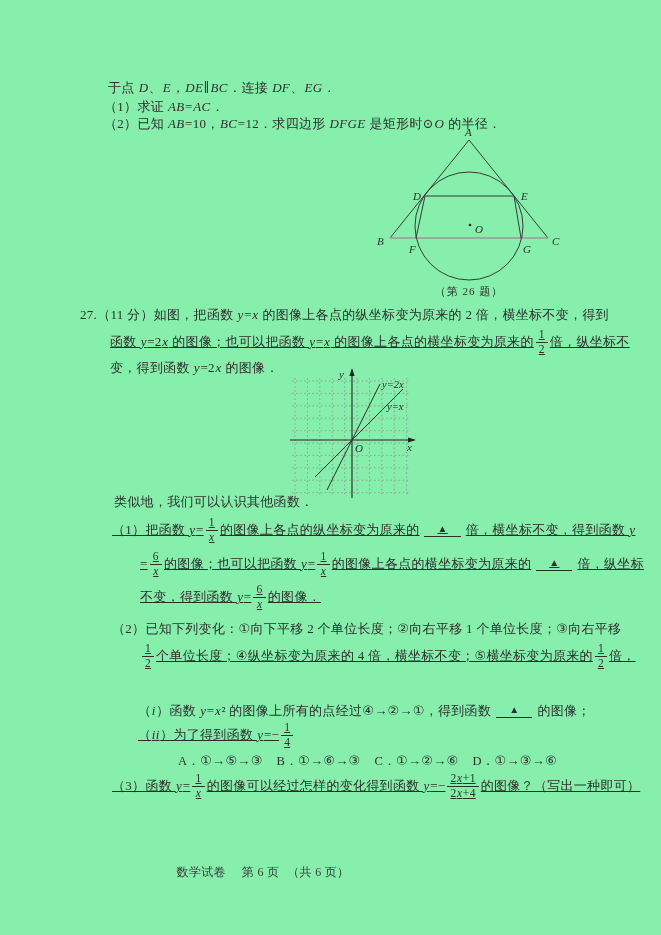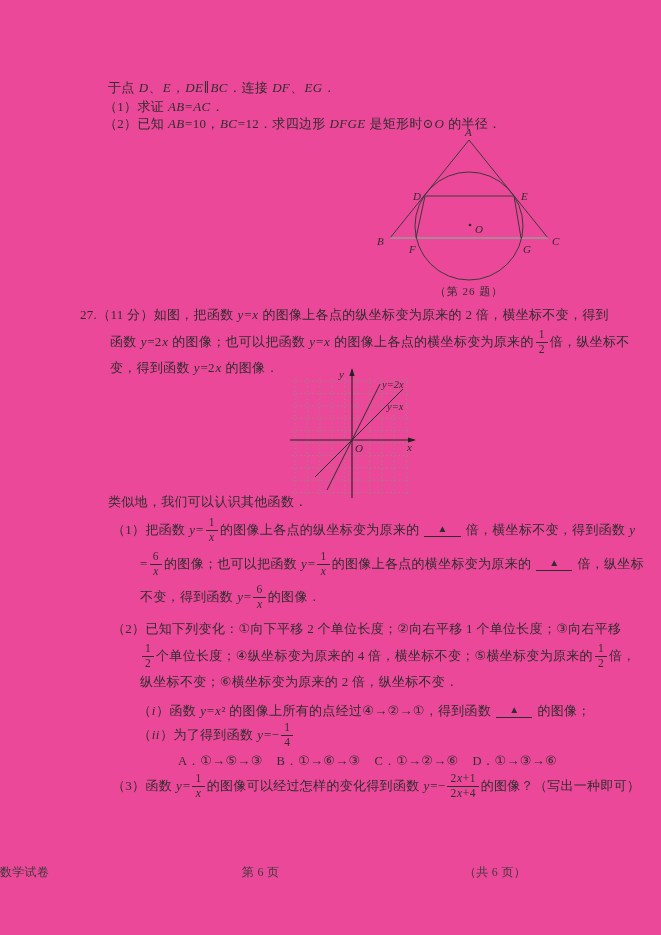--- a/index.html
+++ b/index.html
@@ -1,43 +1,43 @@
 <!DOCTYPE html>
 <html><head>
 <meta charset="utf-8">
 <style>
   html,body{margin:0;padding:0;}
   body{width:661px;height:935px;background:#f4f4f2;}
   .page{
     position:relative;width:661px;height:935px;overflow:hidden;
-    background:#ec4899;color:#2e2e2e;
+    background:#86efac;color:#2e2e2e;
     font-family:"Liberation Serif","DejaVu Serif","DejaVu Sans",serif;
     font-size:13px;
   }
   .line{
     position:absolute;display:flex;align-items:center;height:18px;
     letter-spacing:0.3px;color:#2e2e2e;
   }
   .line span{white-space:pre;}
-  .line.tall{height:30px;}
+  .line.tall{height:30px;text-decoration:underline;}
   .mv{font-family:"Liberation Serif","DejaVu Serif",serif;font-style:italic;padding:0 0.5px;}
   .frac{
     display:inline-flex;flex-direction:column;align-items:center;
     line-height:1;font-size:11.5px;margin:0 2px;vertical-align:middle;
   }
   .frac .fn{padding:0 3px 1.5px;}
   .frac .fd{border-top:1px solid #2e2e2e;padding:1.5px 3px 0;}
   .blank{
     display:inline-flex;justify-content:center;align-items:flex-end;
     border-bottom:1px solid #2e2e2e;padding:0 13px 1px;margin:0 5px;
     font-size:10px;line-height:1.2;
   }
   .gap{display:inline-block;height:1px;}
   .opts span.plain{font-size:12.5px;}
-  .footer{justify-content:space-between;width:526px;font-size:12px;color:#3a3a3a;}
+  .footer{justify-content:center;width:526px;font-size:12px;color:#3a3a3a;}
   svg text{
     font-family:"Liberation Serif","DejaVu Serif",serif;
     font-style:italic;font-size:11px;fill:#2e2e2e;
   }
   svg text.cap{font-style:normal;font-size:11px;letter-spacing:1px;}
   svg text.fn-label{font-size:10.5px;}
 </style>
 </head>
 <body>
 
@@ -119,21 +119,21 @@
       <line x1="39" y1="124" x2="92" y2="18"></line>
       <line x1="27" y1="111" x2="115" y2="23"></line>
     </g>
     <text x="51" y="12">y</text>
     <text x="119" y="85">x</text>
     <text x="67" y="86">O</text>
     <text class="fn-label" x="94" y="22">y=2x</text>
     <text class="fn-label" x="99" y="44">y=x</text>
   </svg>
 
-  <div class="line" style="left:108px;top:493px">
+  <div class="line" style="left:114px;top:493px">
       <span>类似地，我们可以认识其他函数．</span>
     </div>
   <div class="line tall" style="left:112px;top:515px">
       <span>（1）把函数 <i class="mv">y</i>=</span>
       <span class="frac"><span class="fn">1</span><span class="fd"><i class="mv">x</i></span></span>
       <span>的图像上各点的纵坐标变为原来的</span>
       <span class="blank">▲</span>
       <span>倍，横坐标不变，得到函数 <i class="mv">y</i></span>
     </div>
   <div class="line tall" style="left:140px;top:549px">
@@ -151,23 +151,20 @@
       <span>的图像．</span>
     </div>
   <div class="line" style="left:112px;top:620px">
       <span>（2）已知下列变化：①向下平移 2 个单位长度；②向右平移 1 个单位长度；③向右平移</span>
     </div>
   <div class="line tall" style="left:140px;top:641px">
       <span class="frac"><span class="fn">1</span><span class="fd">2</span></span>
       <span>个单位长度；④纵坐标变为原来的 4 倍，横坐标不变；⑤横坐标变为原来的</span>
       <span class="frac"><span class="fn">1</span><span class="fd">2</span></span>
       <span>倍，</span>
-    </div>
-  <div class="line" style="left:140px;top:673px">
-      <span>纵坐标不变；⑥横坐标变为原来的 2 倍，纵坐标不变．</span>
     </div>
   <div class="line" style="left:138px;top:702px">
       <span>（<i class="mv">i</i>）函数 <i class="mv">y</i>=<i class="mv">x</i>² 的图像上所有的点经过④→②→①，得到函数</span>
       <span class="blank">▲</span>
       <span>的图像；</span>
     </div>
   <div class="line tall" style="left:138px;top:720px">
       <span>（<i class="mv">ii</i>）为了得到函数 <i class="mv">y</i>=−</span>
       <span class="frac"><span class="fn">1</span><span class="fd">4</span></span>
     </div>

